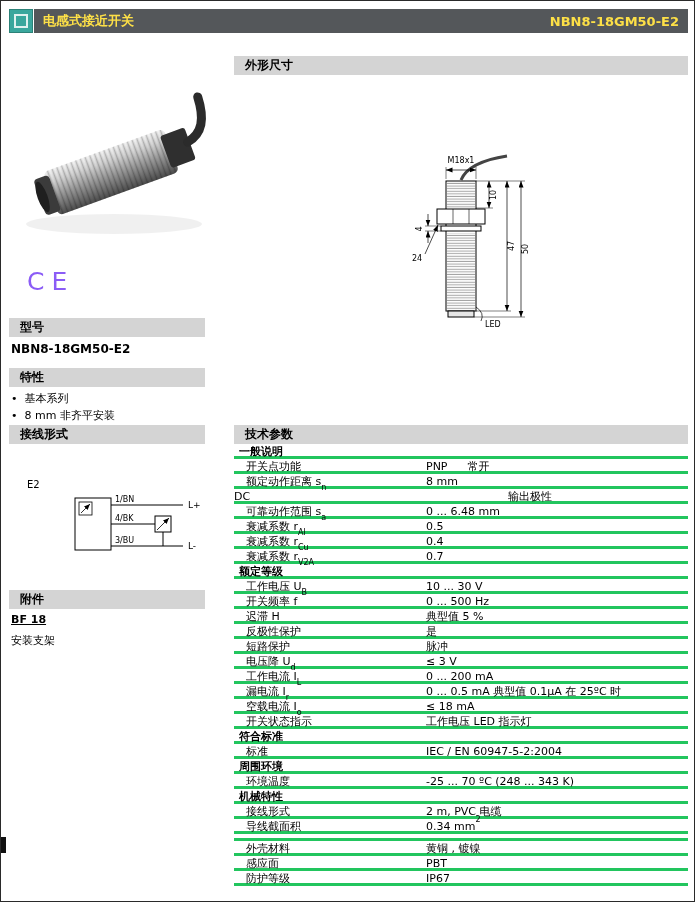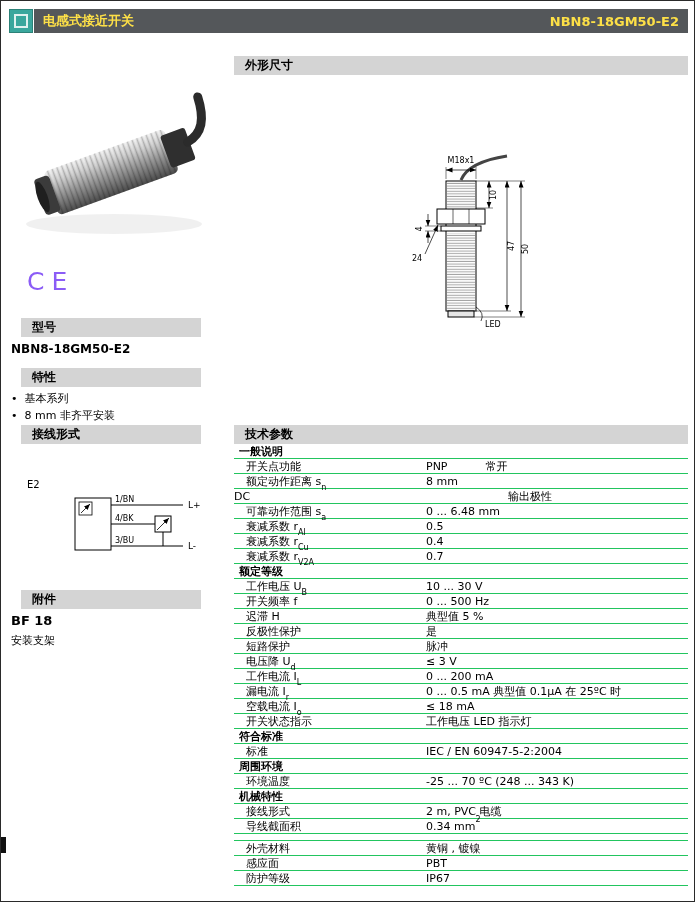--- a/index.html
+++ b/index.html
@@ -10,43 +10,43 @@
   
   .logo { position:absolute; left:8px; top:8px; width:24px; height:24px; background:#3aa79d; border:1px solid #2c8278; }
   .logo-inner { position:absolute; left:4px; top:4px; right:4px; bottom:4px; border:2px solid #dff1ef; }
   .hdr-bar { position:absolute; left:33px; top:8px; width:654px; height:24px; background:#54575a; color:#fde047;
              display:flex; justify-content:space-between; align-items:center; padding:0 9px;
              font-size:13px; font-weight:bold; }
 
   
   .sec-bar { position:absolute; height:19px; background:#d4d4d4; font-size:12px; font-weight:bold;
              line-height:19px; padding-left:11px; }
-  .w-left { left:20px; width:180px; }
+  .w-left { left:8px; width:196px; }
   .w-right { left:233px; width:454px; }
 
   
   .photo { position:absolute; left:8px; top:55px; width:215px; height:208px; }
   .ce { position:absolute; left:26px; top:266px; font-size:25px; letter-spacing:7px; color:#8b5cf6; }
   .model-text { position:absolute; left:10px; top:341px; font-size:12px; font-weight:bold; }
   .features { position:absolute; left:10px; top:389px; width:215px; }
   .feature-row { display:flex; gap:7px; font-size:11px; line-height:17px; }
-  .acc-model { position:absolute; left:10px; top:612px; font-size:13px; font-weight:bold; }
+  .acc-model { position:absolute; left:10px; top:612px; font-size:11px; font-weight:bold;text-decoration:underline; }
   .acc-name { position:absolute; left:10px; top:632px; font-size:11px;font-family:Liberation Mono, monospace; }
   .wiring-svg { position:absolute; left:8px; top:447px; }
   .dims-svg { position:absolute; left:380px; top:150px; }
   .edge-mark { position:absolute; left:0; top:836px; width:5px; height:16px; background:#111; }
 
   
   .tech-table { position:absolute; left:233px; top:443px; width:454px; }
-  .trow { display:flex; height:15px; line-height:15px; font-size:11px; border-bottom:1px solid #22c55e; white-space:nowrap; }
+  .trow { display:flex; height:15px; line-height:15px; font-size:11px; border-bottom:3px solid #22c55e; white-space:nowrap; }
   .trow.spacer { height:7px; }
   .tcell.label { width:192px; padding-left:12px; flex:none; overflow:visible; }
   .tcell.section-title { font-weight:bold; padding-left:5px; }
   .tcell.value { flex:1; }
-  .value2 { display:inline-block; margin-left:38px; }
+  .value2 { display:inline-block; margin-left:20px; }
   sub { font-size:8px; position:relative; top:2px; line-height:0; }
   sup { font-size:8px; position:relative; top:-3px; line-height:0; }
 
   svg text { font-family:"DejaVu Sans","Liberation Sans",sans-serif; fill:#000; }
 </style>
 </head>
 <body>
 
 <div class="page">
 

